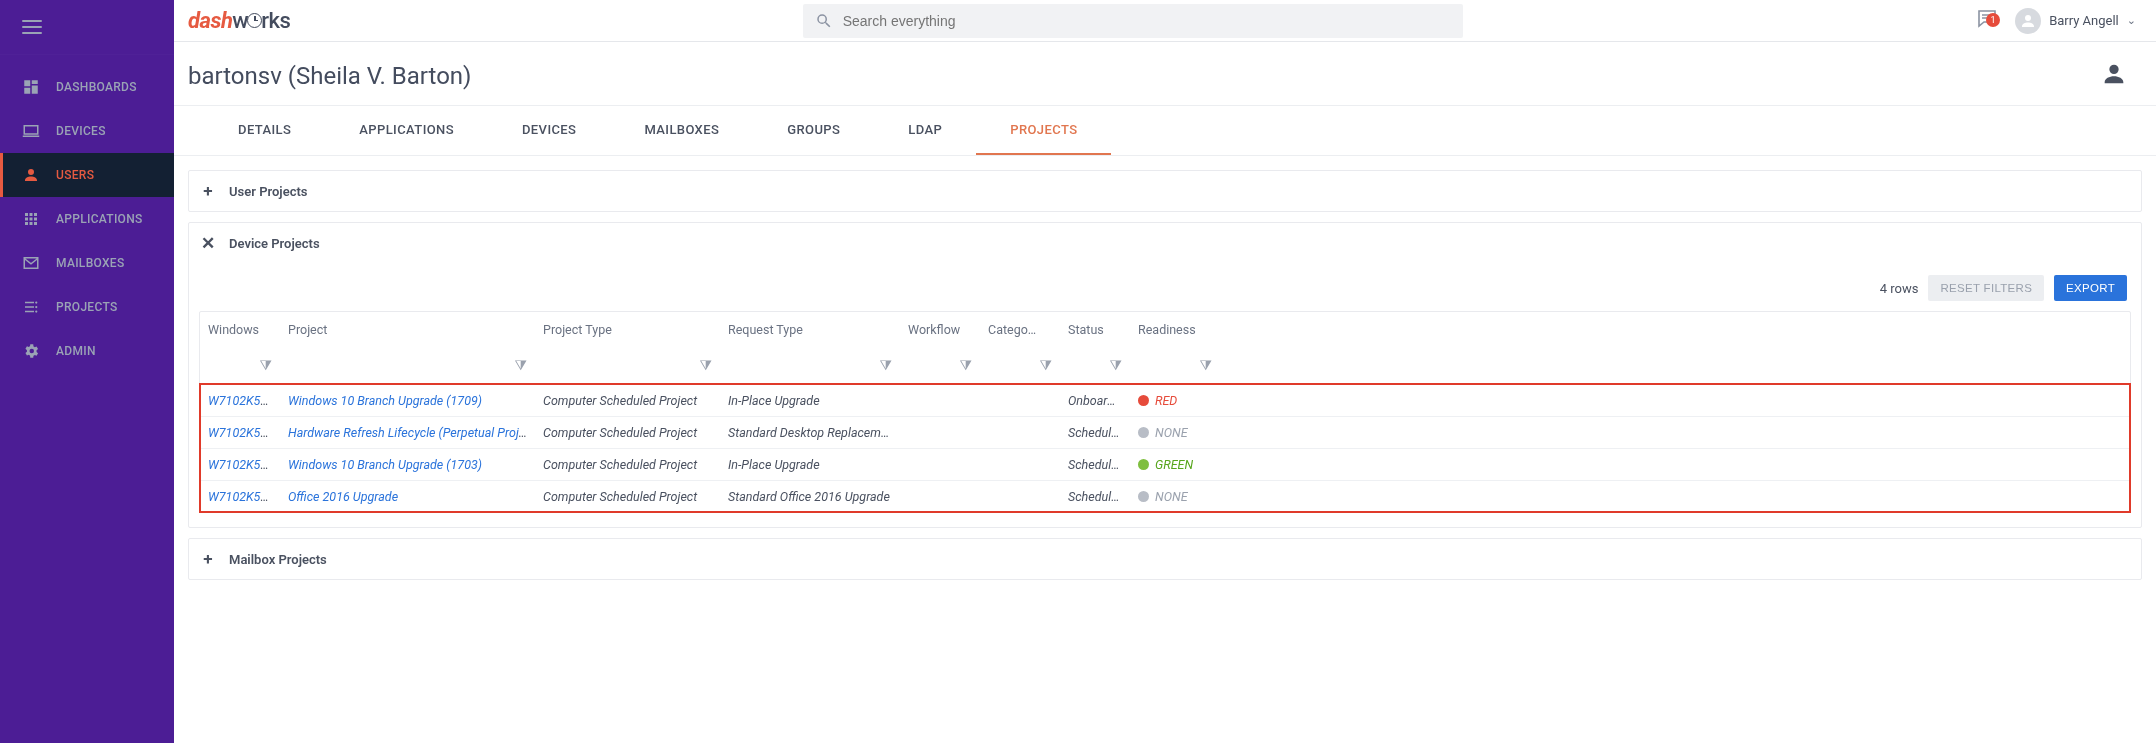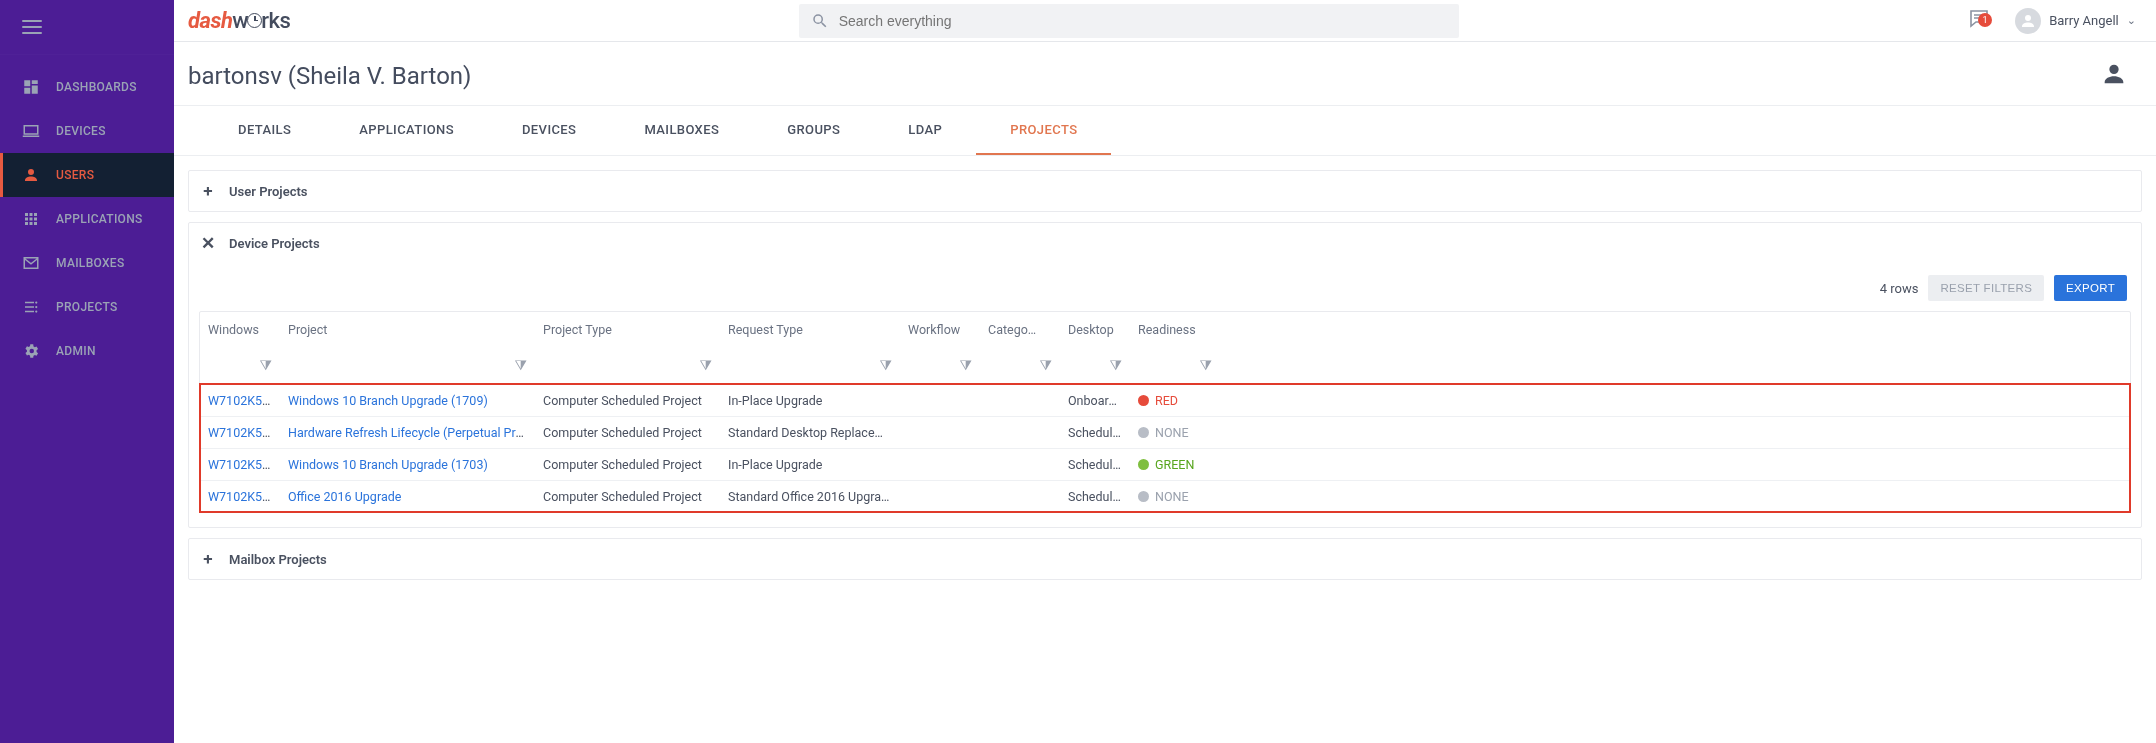--- a/index.html
+++ b/index.html
@@ -11,21 +11,21 @@
   .sidebar-top { height: 55px; display:flex; align-items:center; padding-left: 22px; border-bottom:1px solid rgba(255,255,255,0.02);}
   .hamburger { width:20px; height:14px; display:flex; flex-direction:column; justify-content:space-between; cursor:pointer;}
   .hamburger span{ display:block; height:2px; background:#9aa3b5; border-radius:1px;}
   .nav { padding-top:10px;}
   .nav-item { display:flex; align-items:center; height:44px; padding-left:22px; gap:16px; cursor:pointer; font-size:12px; font-weight:500; letter-spacing:.3px;}
   .nav-item.active { background:#132033; color:#e65a41; border-left:3px solid #e65a41; padding-left:19px;}
   .nav-icon { width:18px; height:18px; fill:currentColor; flex-shrink:0; }
 
   
   .main { flex:1; display:flex; flex-direction:column; min-width:0;}
-  .topbar { height:42px; display:flex; align-items:center; padding: 0 20px 0 10px; border-bottom:1px solid #e5e7eb; gap:24px;}
+  .topbar { height:42px; display:flex; align-items:center; padding: 0 20px 0 10px; border-bottom:1px solid #e5e7eb; gap:16px;}
   .logo { font-size:22px; font-weight:400; letter-spacing:-.5px; padding-left:4px;}
   .logo .dash { color:#e65a41; font-weight:700; font-style:italic;}
   .logo .works { color:#444c5e; font-weight:500;}
   .topbar-spacer { flex:1; display:flex; justify-content:center;}
   .search { width:660px; max-width:55%; height:34px; background:#f1f2f4; border-radius:2px; display:flex; align-items:center; padding:0 12px; gap:10px; color:#8b93a2;}
   .search input { border:none; background:transparent; outline:none; flex:1; font-size:14px; color:#4a5160;}
   .notif { position:relative; cursor:pointer; color:#8b93a2;}
   .notif-badge{ position:absolute; top:6px; left:11px; background:#e64b3b; color:#fff; font-size:9px; height:14px; min-width:14px; border-radius:7px; display:flex; align-items:center; justify-content:center; padding:0 3px;}
   .avatar-sm { width:26px; height:26px; border-radius:50%; background:#d7dadf; display:flex; align-items:center; justify-content:center; color:#fff;}
   .user-area{ display:flex; align-items:center; gap:8px; cursor:pointer; color:#4a5160;}
@@ -66,21 +66,21 @@
   .c-ready{width:90px;}
   .g-filters .cell{ text-align:right; color:#9aa1ad;}
   .filter-ico{ font-size:14px;}
   .link{ color:#2a73db; cursor:pointer;}
   .g-body .g-row{ height:32px;}
   .ready{ display:flex; align-items:center; gap:6px;}
   .dot{ width:11px; height:11px; border-radius:50%;}
   .dot-red{ background:#e64b3b;} .t-red{color:#e64b3b;}
   .dot-grey{ background:#b8bdc6;} .t-grey{color:#9aa1ad;}
   .dot-green{ background:#7fbf3f;} .t-green{color:#58a61e;}
-  .highlight-box{ outline:2px solid #e03a2a; outline-offset:-1px;}
+  .highlight-box{ outline:2px solid #e03a2a; outline-offset:-1px;font-style:italic;}
 
   svg.ico{ width:18px; height:18px; fill:currentColor;}
   .chev{ font-size:11px; color:#6a7282;}
 </style>
 </head>
 <body>
 
 <div class="app">
 
   <aside class="sidebar">
@@ -210,21 +210,21 @@
           </div>
           <div class="grid">
             <div class="g-hdr">
               <div class="g-row" id="hdr-row">
                   <div class="cell c-dev">Windows</div>
                   <div class="cell c-proj">Project</div>
                   <div class="cell c-type">Project Type</div>
                   <div class="cell c-req">Request Type</div>
                   <div class="cell c-wf">Workflow</div>
                   <div class="cell c-cat">Catego…</div>
-                  <div class="cell c-stat">Desktop</div>
+                  <div class="cell c-stat">Status</div>
                   <div class="cell c-ready">Readiness</div>
                 </div>
               <div class="g-row g-filters" id="filter-row">
                   <div class="cell c-dev"><span class="filter-ico">⧩</span></div>
                   <div class="cell c-proj"><span class="filter-ico">⧩</span></div>
                   <div class="cell c-type"><span class="filter-ico">⧩</span></div>
                   <div class="cell c-req"><span class="filter-ico">⧩</span></div>
                   <div class="cell c-wf"><span class="filter-ico">⧩</span></div>
                   <div class="cell c-cat"><span class="filter-ico">⧩</span></div>
                   <div class="cell c-stat"><span class="filter-ico">⧩</span></div>

